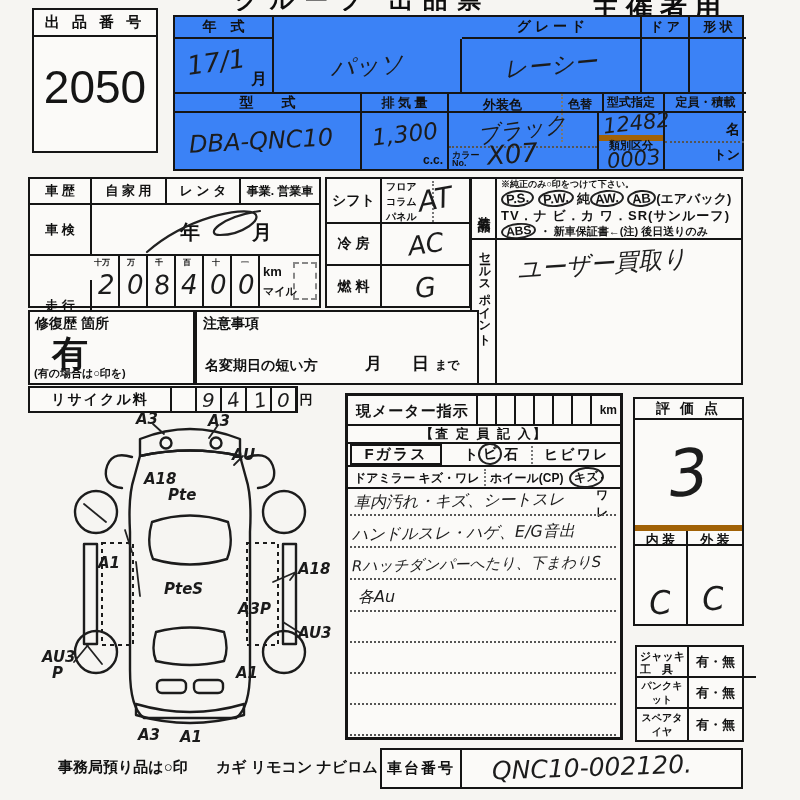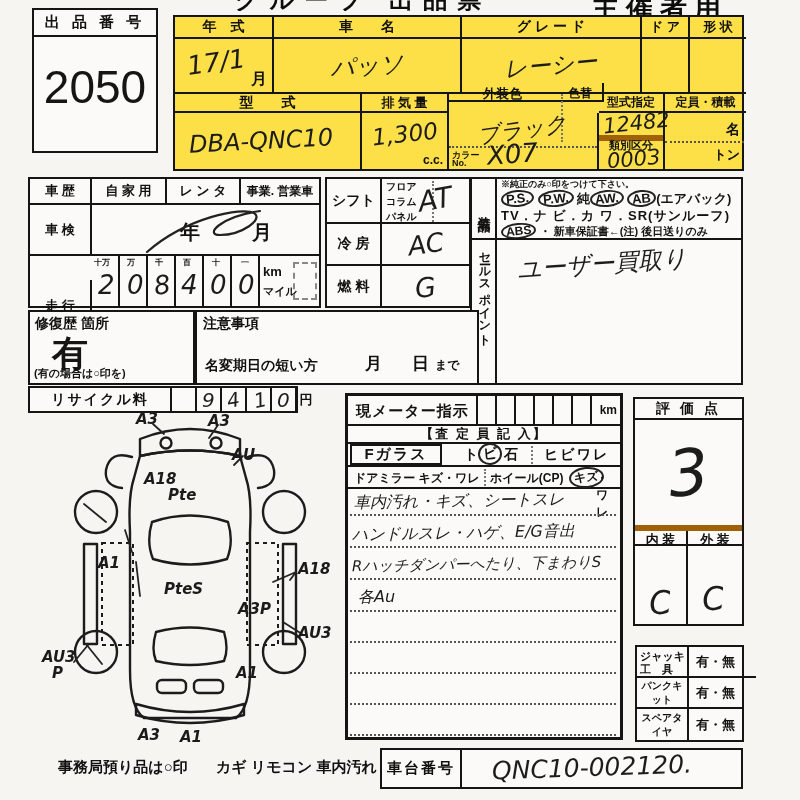--- a/index.html
+++ b/index.html
@@ -41,44 +41,43 @@
 </div>
 <div class="abs" style="left:592px; top:0; width:160px; height:17px; overflow:hidden;">
   <div class="lbl" style="position:absolute; top:-10px; left:0; font-size:27px; letter-spacing:7px; color:#0d0d0d;">主催者用</div>
 </div>
 
 <div class="bx" style="left:32px; top:8px; width:126px; height:145px; background:#fbfaf8;">
   <div class="cell bB ctr lbl" style="left:0; top:0; width:100%; height:27px; font-size:15px; letter-spacing:4px;">出 品 番 号</div>
   <div class="cell ctr" style="left:0; top:27px; width:100%; height:100px; font-size:46px; font-family:'Liberation Sans',sans-serif;">2050</div>
 </div>
 
-<div class="bx" style="left:173px; top:15px; width:571px; height:156px; background:#fde047;">
+<div class="bx" style="left:173px; top:15px; width:571px; height:156px; background:#3b82f6;">
 
   <div class="cell bB bR ctr lbl" style="left:0; top:0; width:99px; height:22px; font-size:14px;">年　式</div>
-  <div class="cell bB bR ctr lbl" style="left:99px; top:0; width:188px; height:22px; font-size:14px;">車　　名</div>
   <div class="cell bB bR ctr lbl" style="left:287px; top:0; width:180px; height:22px; font-size:14px;">グ レ ー ド</div>
   <div class="cell bB bR ctr lbl" style="left:467px; top:0; width:48px; height:22px; font-size:13px;">ド ア</div>
   <div class="cell bB ctr lbl" style="left:515px; top:0; width:56px; height:22px; font-size:13px;">形 状</div>
 
   <div class="cell bB bR" style="left:0; top:22px; width:99px; height:55px;">
     <span class="hw" style="position:absolute; left:12px; top:8px; font-size:26px; transform:rotate(-8deg);">17/1</span>
     <span class="lbl" style="position:absolute; right:5px; bottom:2px; font-size:16px;">月</span>
   </div>
   <div class="cell bB bR ctr" style="left:99px; top:22px; width:188px; height:55px;">
     <span class="hw" style="font-size:24px; transform:rotate(-4deg);">パッソ</span>
   </div>
   <div class="cell bB bR ctr" style="left:287px; top:22px; width:180px; height:55px;">
     <span class="hw" style="font-size:23px; transform:rotate(-5deg);">レーシー</span>
   </div>
   <div class="cell bB bR" style="left:467px; top:22px; width:48px; height:55px;"></div>
   <div class="cell bB" style="left:515px; top:22px; width:56px; height:55px;"></div>
 
   <div class="cell bB bR ctr lbl" style="left:0; top:77px; width:187px; height:19px; font-size:14px;">型　　式</div>
   <div class="cell bB bR ctr lbl" style="left:187px; top:77px; width:87px; height:19px; font-size:13px;">排 気 量</div>
-  <div class="cell bB bR" style="left:274px; top:66px; width:155px; height:19px;text-decoration:underline;">
+  <div class="cell bB bR" style="left:274px; top:77px; width:155px; height:19px;text-decoration:underline;">
     <span class="lbl" style="position:absolute; left:34px; top:2px; font-size:13px;">外装色</span>
     <span class="lbl" style="position:absolute; right:10px; top:2px; font-size:12px;">色替</span>
   </div>
   <div class="cell bB bR ctr lbl" style="left:424px; top:77px; width:66px; height:19px; font-size:12px;">型式指定</div>
   <div class="cell bB ctr lbl" style="left:490px; top:77px; width:81px; height:19px; font-size:12px;">定員・積載</div>
 
   <div class="cell bR" style="left:0; top:96px; width:187px; height:56px;">
     <span class="hw" style="position:absolute; left:14px; top:14px; font-size:24px; transform:rotate(-3deg);">DBA-QNC10</span>
   </div>
   <div class="cell bR" style="left:187px; top:96px; width:87px; height:56px;">
@@ -382,14 +381,14 @@
   </div>
 </div>
 
 <div class="bx" style="left:380px; top:748px; width:363px; height:41px; background:#fbfaf8;">
   <div class="cell bR ctr lbl" style="left:0; top:0; width:80px; height:37px; font-size:15px; letter-spacing:2px;">車台番号</div>
   <span class="hw" style="position:absolute; left:110px; top:3px; font-size:25px; transform:rotate(-2deg);">QNC10-002120.</span>
 </div>
 
 <div class="abs" style="left:58px; top:758px; width:320px; height:22px;">
   <span class="lbl" style="position:absolute; left:0; top:0; font-size:15px;">事務局預り品は○印</span>
-  <span class="lbl" style="position:absolute; left:158px; top:0; font-size:15px;">カギ  リモコン  車内汚れ</span>
+  <span class="lbl" style="position:absolute; left:158px; top:0; font-size:15px;">カギ  リモコン  ナビロム</span>
 </div>
 
 </body></html>

